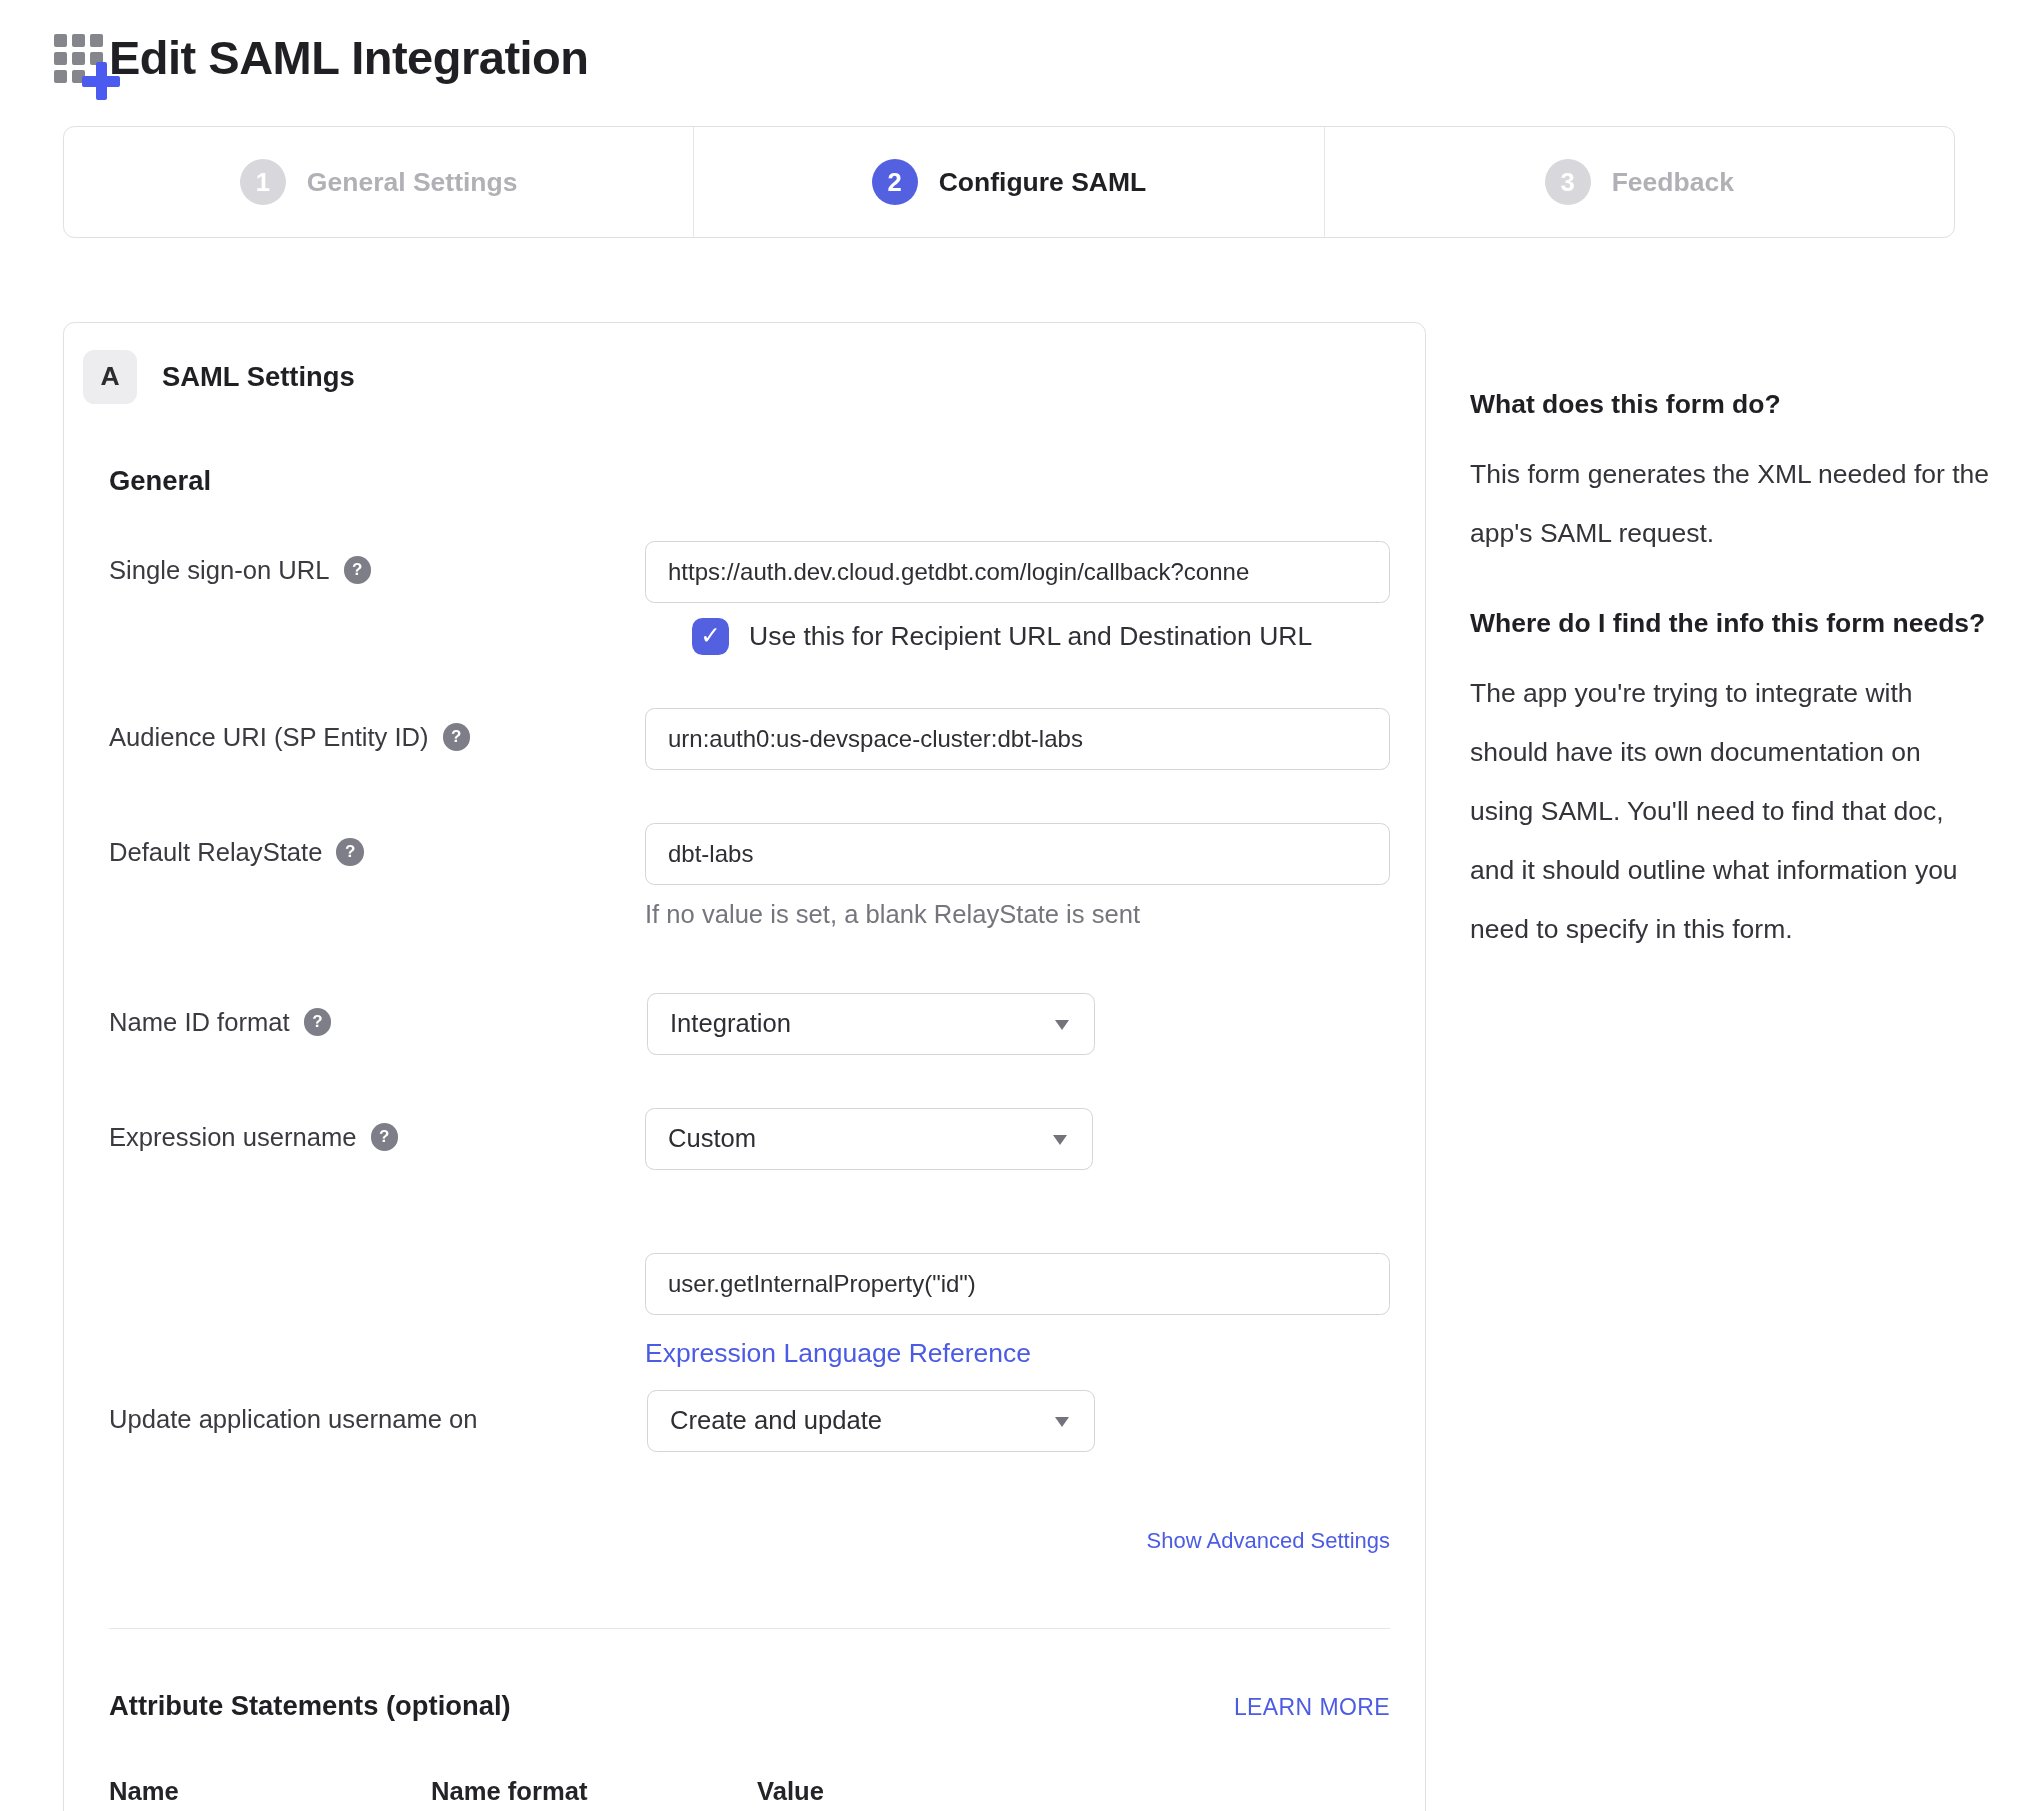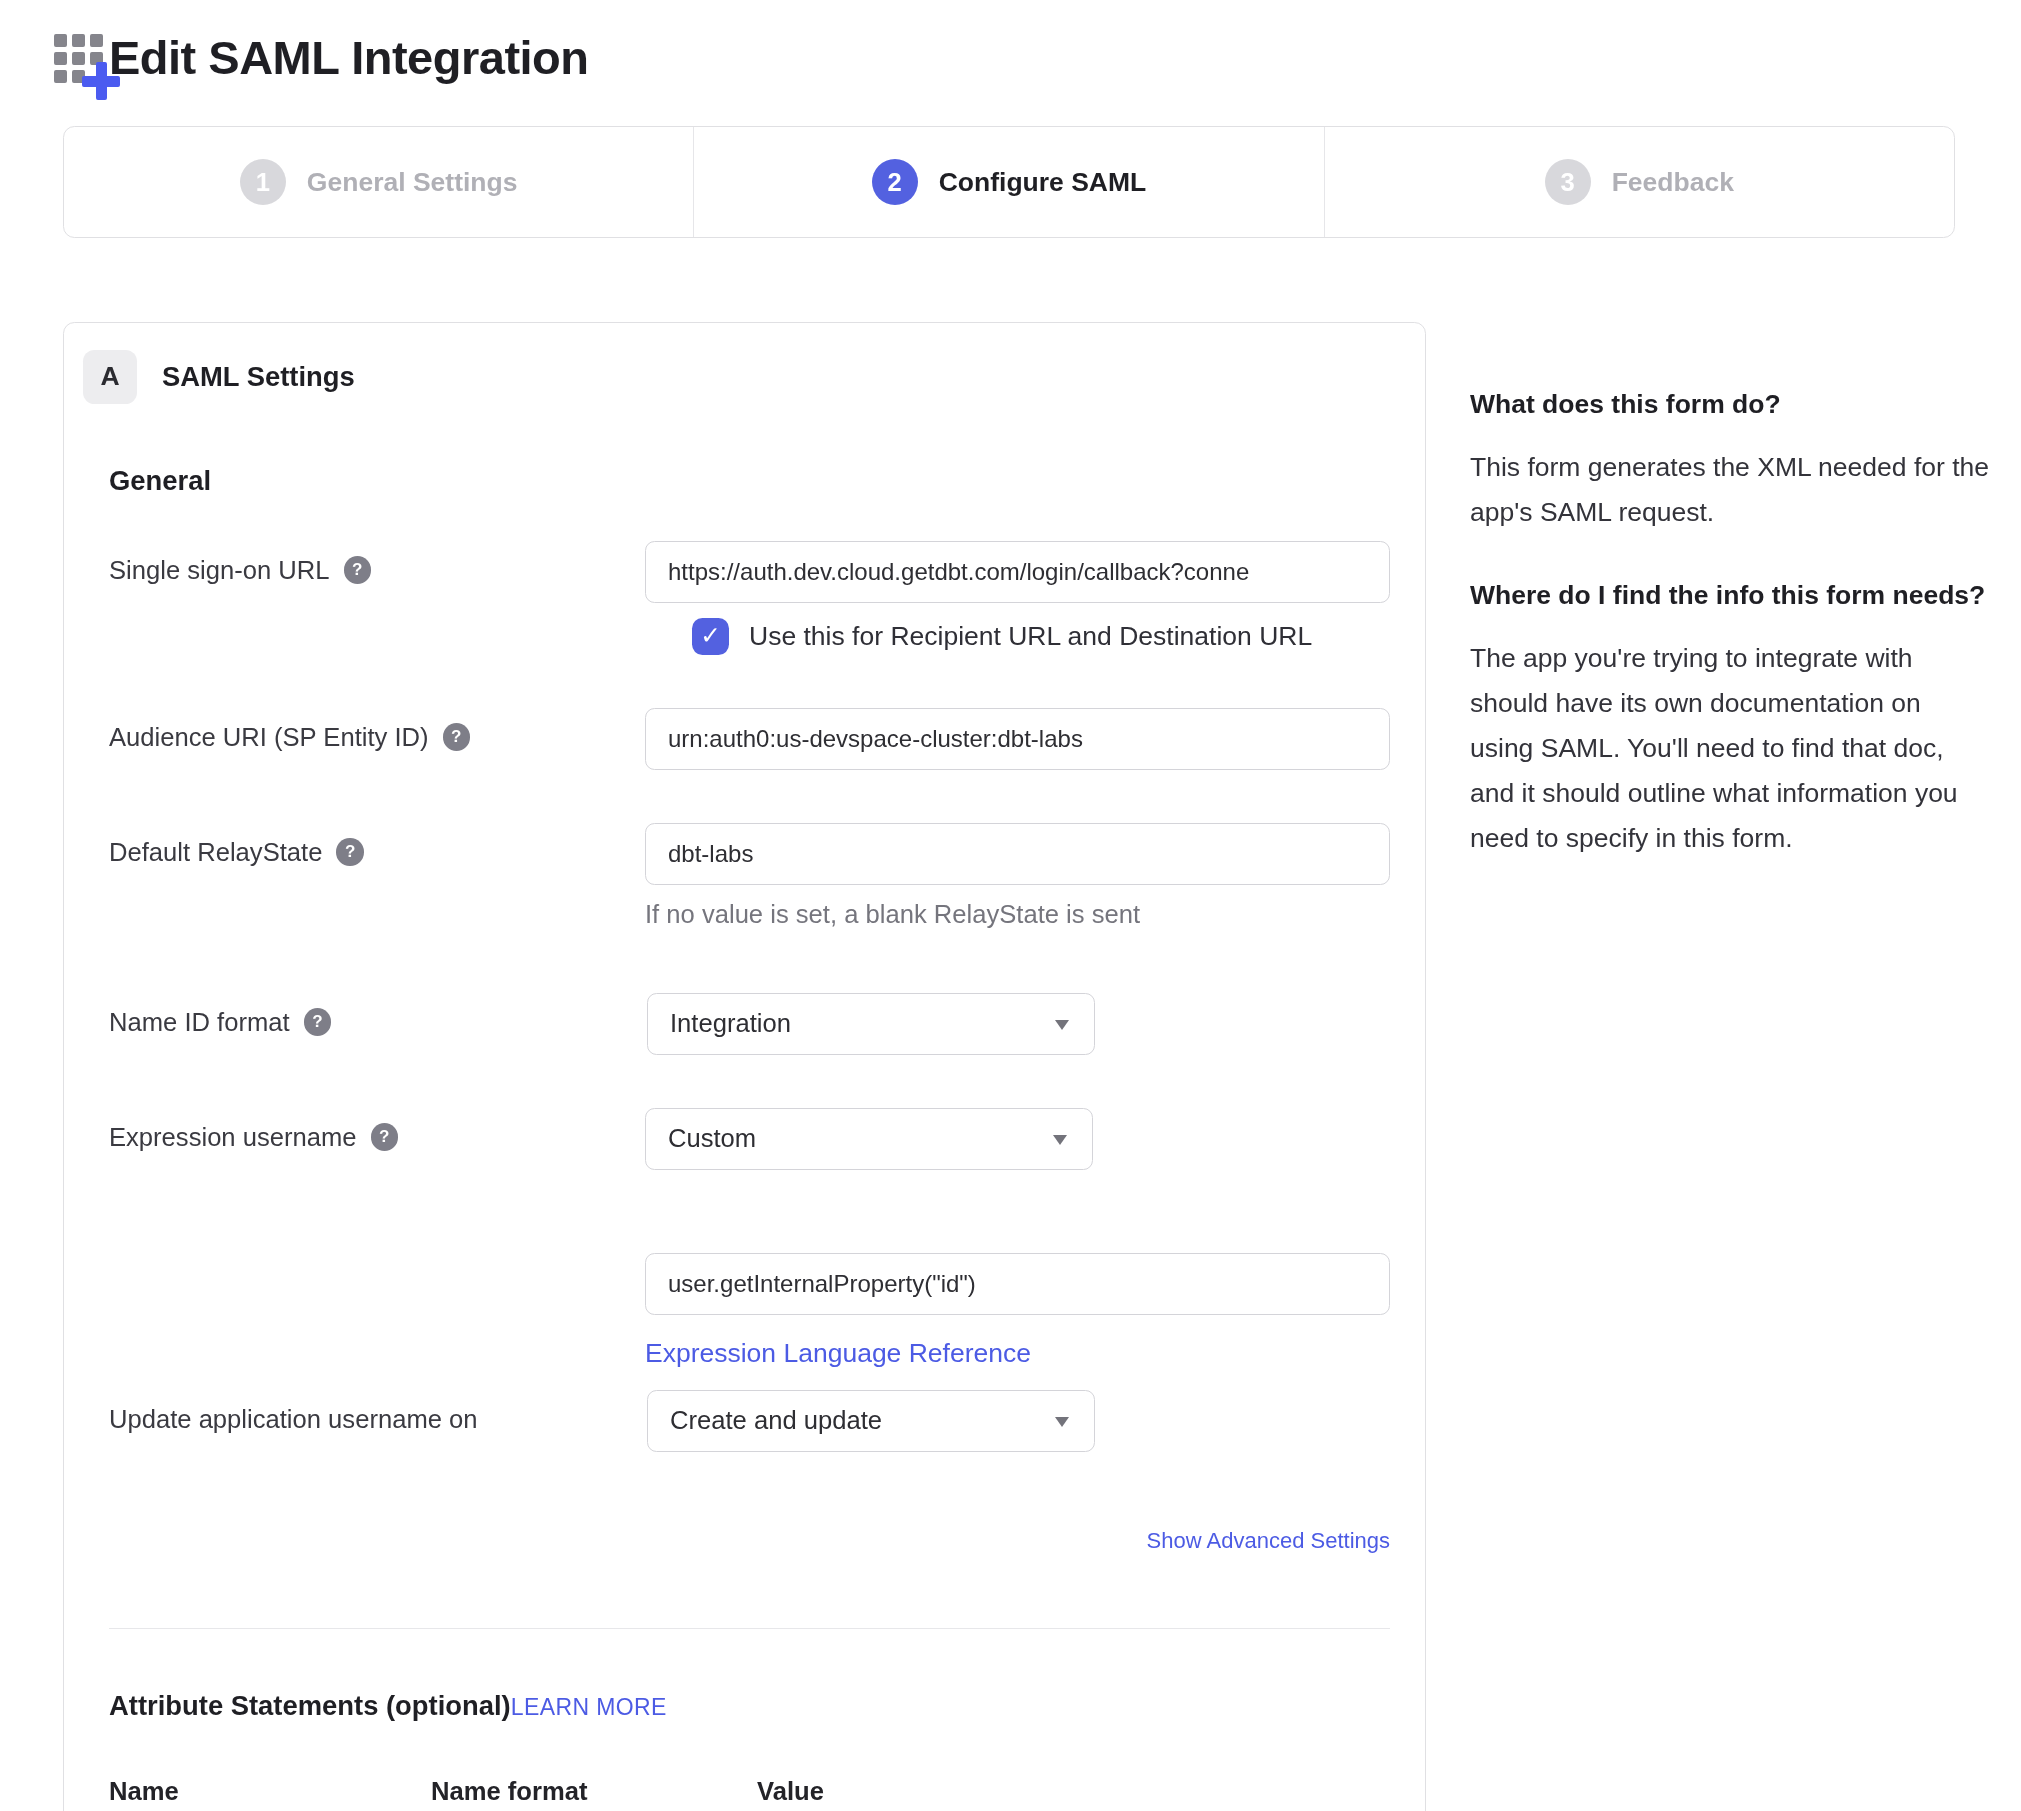--- a/index.html
+++ b/index.html
@@ -70,33 +70,33 @@
   .mt-row  { margin-top:53px; }
   .mt-row4 { margin-top:64px; }
   .custom-input { margin-top:83px; }
   .mt-row6 { margin-top:21px; }
 
   .advanced-row { margin-top:76px; text-align:right; }
   .advanced-row a { font-size:22px; color:#4c5be4; text-decoration:none; cursor:pointer; }
 
   .divider { margin-top:74px; border-top:1.9px solid #e7e7ea; }
 
-  .attr-head-row { margin-top:61px; display:flex; align-items:baseline; justify-content:flex-start; }
+  .attr-head-row { margin-top:61px; display:flex; align-items:baseline; justify-content:space-between; }
   .attr-heading { font-size:27.4px; font-weight:bold; color:#1f1f24; }
   .learn-more { font-size:23px; color:#4c5be4; text-decoration:none; letter-spacing:0.4px; cursor:pointer; }
 
   .attr-cols { margin-top:55px; display:flex; }
   .attr-col { font-size:25.6px; font-weight:bold; color:#232328; }
   .attr-col.c1 { width:322px; }
   .attr-col.c2 { width:326px; }
 
   
   .helpbar { position:absolute; left:1470px; top:386px; width:519px; }
   .helpbar h3 { font-size:26.5px; font-weight:bold; color:#1f1f24; line-height:36px; margin-bottom:23px; }
-  .helpbar p  { font-size:26.5px; color:#33333a; line-height:45px; margin-bottom:42px; }
+  .helpbar p  { font-size:26.5px; color:#33333a; line-height:59px; margin-bottom:42px; }
 </style>
 </head>
 <body>
 
 <div class="title-row">
   <div class="app-icon">
     <div class="icon-grid">
       <span></span>
         <span></span>
         <span></span>

